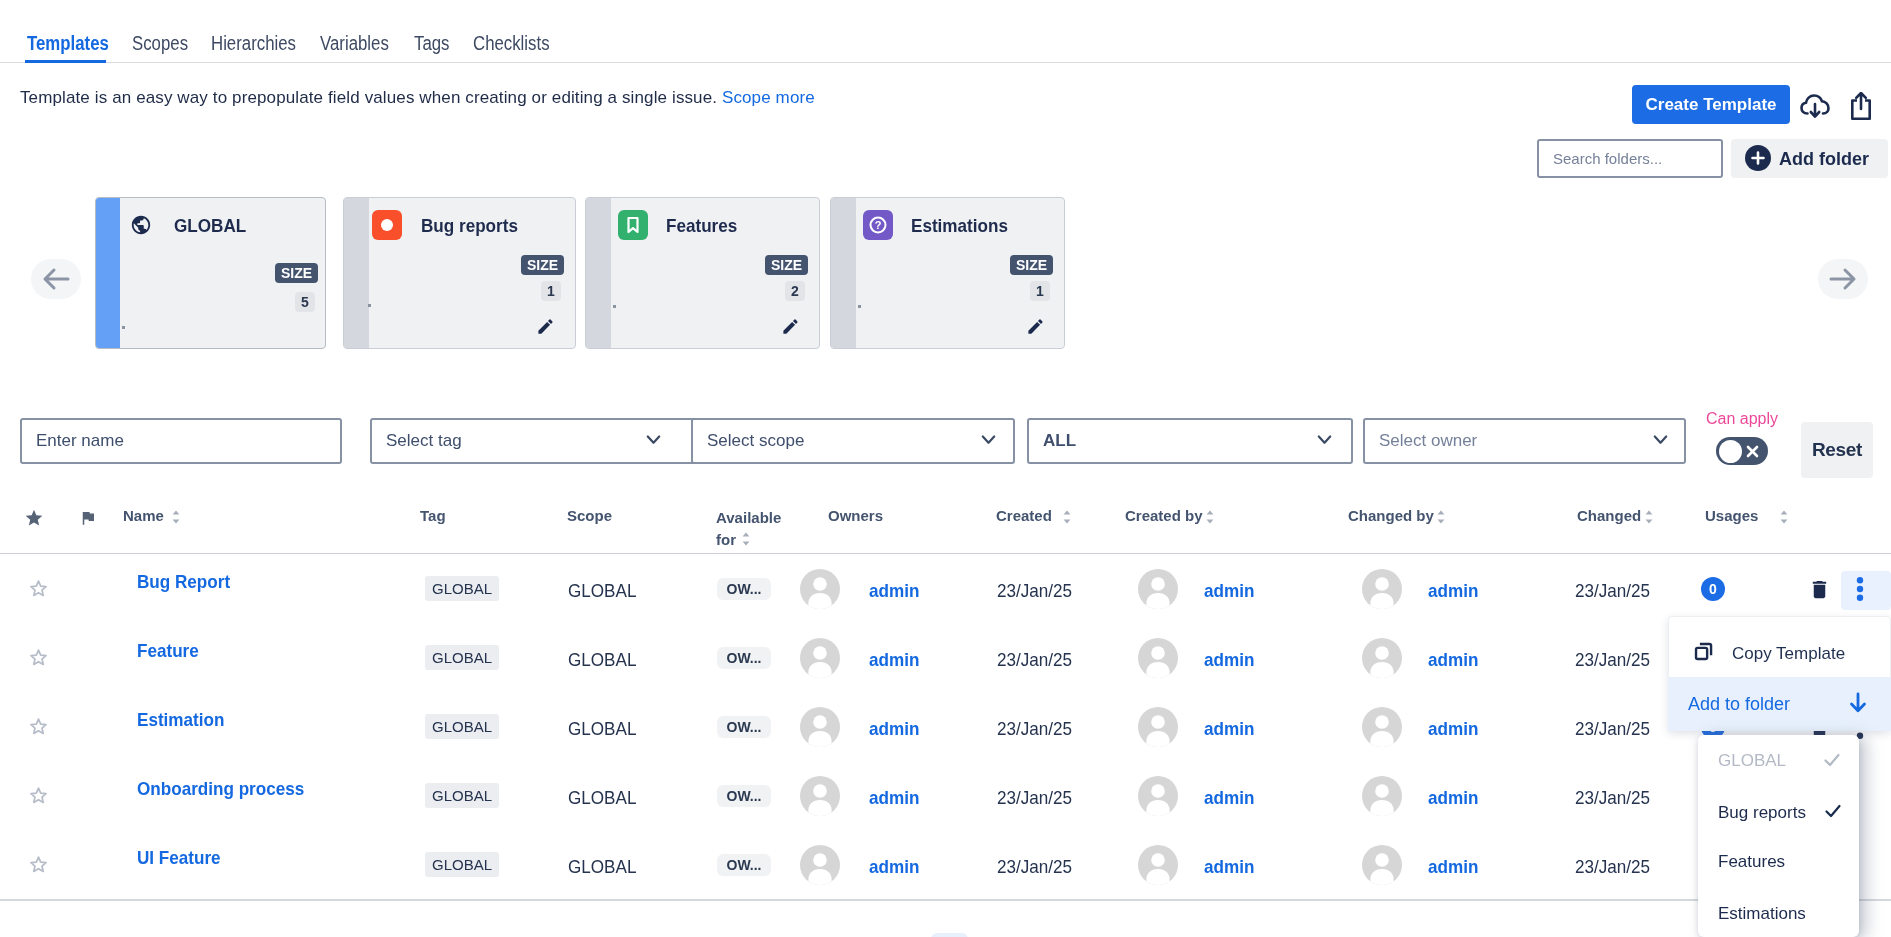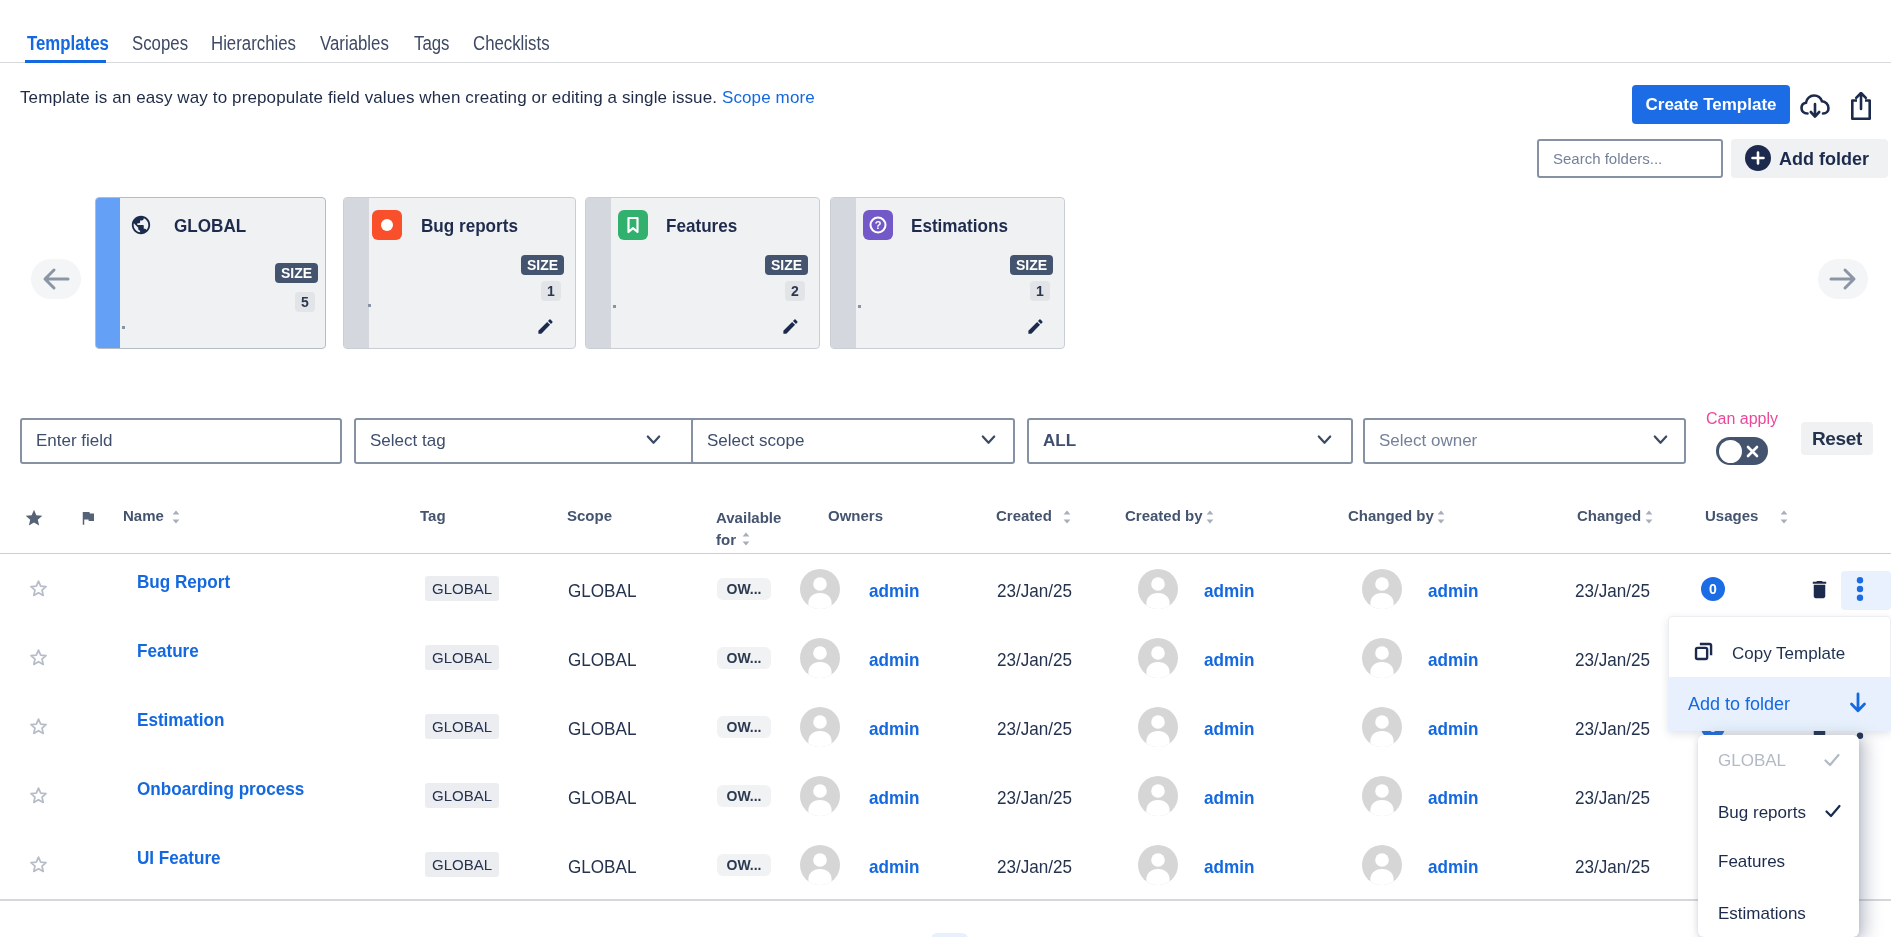--- a/index.html
+++ b/index.html
@@ -107,22 +107,22 @@
 <div class="abs cntbadge" style="left:1030px; top:281px;">1</div>
 <svg class="abs" style="left:1026px; top:317px;" width="19" height="19" viewBox="0 0 24 24">
     <path fill="#1c2b4d" d="M3 17.25V21h3.75L17.81 9.94l-3.75-3.75L3 17.25zM20.71 7.04c.39-.39.39-1.02 0-1.41l-2.34-2.34a.9959.9959 0 0 0-1.41 0l-1.83 1.83 3.75 3.75 1.83-1.83z"></path>
   </svg>
 
 <div class="abs" style="left:122px; top:326px; width:3px; height:3px; background:#8a93a1;"></div>
 <div class="abs" style="left:368px; top:304px; width:3px; height:3px; background:#8a93a1;"></div>
 <div class="abs" style="left:613px; top:305px; width:3px; height:3px; background:#8a93a1;"></div>
 <div class="abs" style="left:858px; top:305px; width:3px; height:3px; background:#8a93a1;"></div>
 
-<div class="abs inp" style="left:20px; top:418px; width:322px; height:46px;">Enter field</div>
-<div class="abs inp" style="left:354px; top:418px; width:345px; height:46px;">Select tag</div>
+<div class="abs inp" style="left:20px; top:418px; width:322px; height:46px;">Enter name</div>
+<div class="abs inp" style="left:370px; top:418px; width:345px; height:46px;">Select tag</div>
 <svg class="abs" style="left:646px; top:434px;" width="15" height="12" viewBox="0 0 15 12">
     <path d="M1.8 2.5 L7.5 8.8 L13.2 2.5" fill="none" stroke="#3b4a63" stroke-width="2.2" stroke-linecap="round" stroke-linejoin="round"></path>
   </svg>
 <div class="abs inp" style="left:691px; top:418px; width:324px; height:46px;">Select scope</div>
 <svg class="abs" style="left:981px; top:434px;" width="15" height="12" viewBox="0 0 15 12">
     <path d="M1.8 2.5 L7.5 8.8 L13.2 2.5" fill="none" stroke="#3b4a63" stroke-width="2.2" stroke-linecap="round" stroke-linejoin="round"></path>
   </svg>
 <div class="abs inp" style="left:1027px; top:418px; width:326px; height:46px;font-weight:bold;">ALL</div>
 <svg class="abs" style="left:1317px; top:434px;" width="15" height="12" viewBox="0 0 15 12">
     <path d="M1.8 2.5 L7.5 8.8 L13.2 2.5" fill="none" stroke="#3b4a63" stroke-width="2.2" stroke-linecap="round" stroke-linejoin="round"></path>
@@ -130,21 +130,21 @@
 <div class="abs inp" style="left:1363px; top:418px; width:323px; height:46px; color:#75819a;">Select owner</div>
 <svg class="abs" style="left:1653px; top:434px;" width="15" height="12" viewBox="0 0 15 12">
     <path d="M1.8 2.5 L7.5 8.8 L13.2 2.5" fill="none" stroke="#3b4a63" stroke-width="2.2" stroke-linecap="round" stroke-linejoin="round"></path>
   </svg>
 <div class="abs" style="left:1706px; top:410px; font-size:16px; color:#ec4899;">Can apply</div>
 <div class="abs" style="left:1716px; top:437px; width:52px; height:28px; background:#44546f; border-radius:14px;"></div>
 <div class="abs" style="left:1719px; top:440px; width:23px; height:23px; background:#fff; border-radius:50%;"></div>
 <svg class="abs" style="left:1745px; top:444px;" width="15" height="15" viewBox="0 0 15 15">
     <path d="M3 3 L12 12 M12 3 L3 12" stroke="#fff" stroke-width="2.6" stroke-linecap="round"></path>
   </svg>
-<div class="abs" style="left:1801px; top:422px; width:72px; height:33px; background:#f0f1f3; border-radius:4px; display:flex; align-items:center; justify-content:center; font-size:19px; font-weight:bold; color:#23324e; letter-spacing:-0.3px;">Reset</div>
+<div class="abs" style="left:1801px; top:422px; width:72px; height:56px; background:#f0f1f3; border-radius:4px; display:flex; align-items:center; justify-content:center; font-size:19px; font-weight:bold; color:#23324e; letter-spacing:-0.3px;">Reset</div>
 
 <svg class="abs" style="left:24px; top:508px;" width="20" height="20" viewBox="0 0 24 24">
     <path fill="#566377" d="M12 17.27L18.18 21l-1.64-7.03L22 9.24l-7.19-.61L12 2 9.19 8.63 2 9.24l5.46 4.73L5.82 21z"></path>
   </svg>
 <svg class="abs" style="left:79px; top:509px;" width="18" height="18" viewBox="0 0 24 24">
     <path fill="#566377" d="M14.4 6L14 4H5v17h2v-7h5.6l.4 2h7V6z"></path>
   </svg>
 <div class="abs hdr" style="left:123px; top:507px;">Name</div>
 <div class="abs hdr" style="left:420px; top:507px;">Tag</div>
 <div class="abs hdr" style="left:567px; top:507px;">Scope</div>

